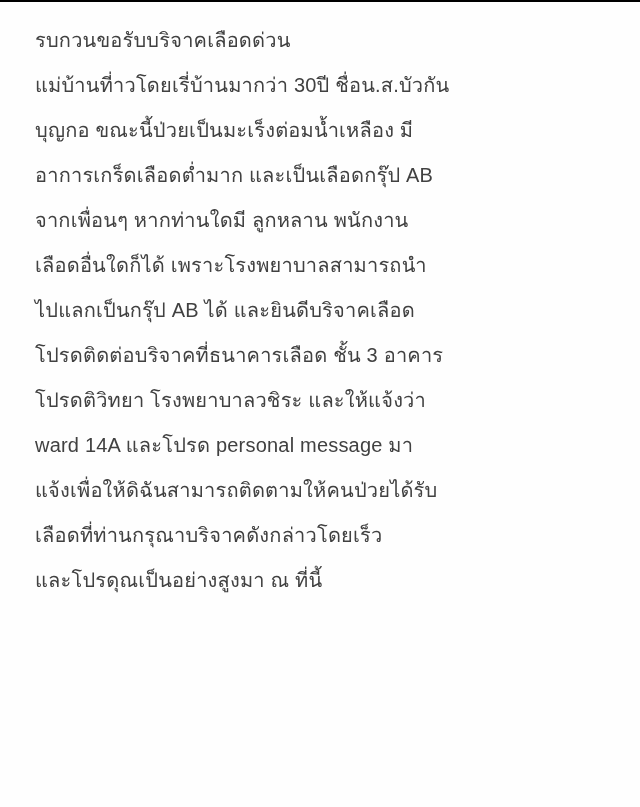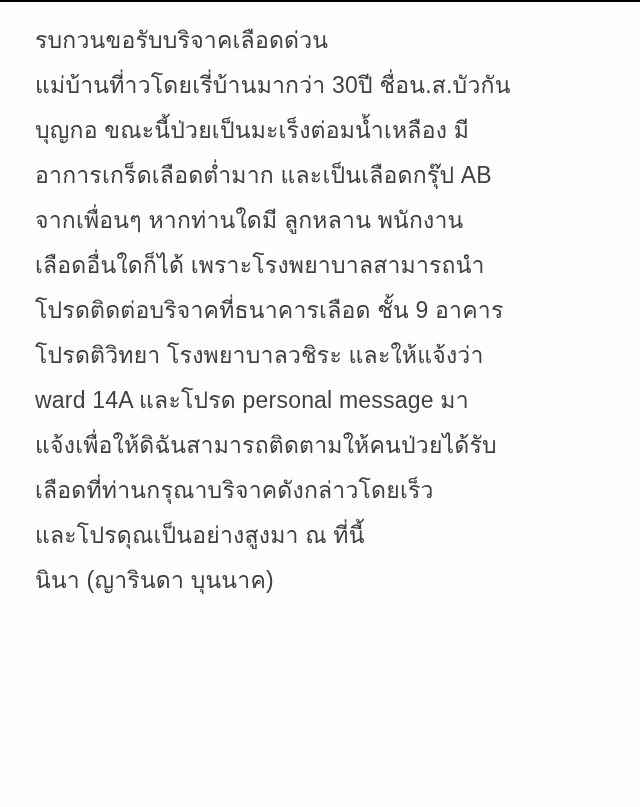--- a/index.html
+++ b/index.html
@@ -26,42 +26,42 @@
     width: 640px;
     height: 2px;
     background: #000000;
   }
   .text-block {
     position: absolute;
     top: 18px;
     left: 35px;
     right: 28px;
     color: #414141;
-    font-size: 23px;
+    font-size: 20px;
     line-height: 45px;
     letter-spacing: 0.2px;
     white-space: nowrap;
   }
   .text-line {
     height: 45px;
   }
 </style>
 </head>
 <body>
 
 <div class="page">
   <div class="top-border"></div>
   <div class="text-block">
     <div class="text-line">รบกวนขอรับบริจาคเลือดด่วน</div>
     <div class="text-line">แม่บ้านที่าวโดยเรี่บ้านมากว่า 30ปี ชื่อน.ส.บัวกัน</div>
     <div class="text-line">บุญกอ ขณะนี้ป่วยเป็นมะเร็งต่อมน้ำเหลือง มี</div>
     <div class="text-line">อาการเกร็ดเลือดต่ำมาก และเป็นเลือดกรุ๊ป AB</div>
     <div class="text-line">จากเพื่อนๆ หากท่านใดมี ลูกหลาน พนักงาน</div>
     <div class="text-line">เลือดอื่นใดก็ได้ เพราะโรงพยาบาลสามารถนำ</div>
-    <div class="text-line">โปรดติดต่อบริจาคที่ธนาคารเลือด ชั้น 9 อาคาร</div>
+    <div class="text-line">ไปแลกเป็นกรุ๊ป AB ได้ และยินดีบริจาคเลือด</div>
+    <div class="text-line">โปรดติดต่อบริจาคที่ธนาคารเลือด ชั้น 3 อาคาร</div>
     <div class="text-line">โปรดติวิทยา โรงพยาบาลวชิระ และให้แจ้งว่า</div>
     <div class="text-line">ward 14A และโปรด personal message มา</div>
     <div class="text-line">แจ้งเพื่อให้ดิฉันสามารถติดตามให้คนป่วยได้รับ</div>
     <div class="text-line">เลือดที่ท่านกรุณาบริจาคดังกล่าวโดยเร็ว</div>
     <div class="text-line">และโปรดุณเป็นอย่างสูงมา ณ ที่นี้</div>
-    <div class="text-line">นินา (ญารินดา บุนนาค)</div>
   </div>
 </div>
 
 </body></html>

